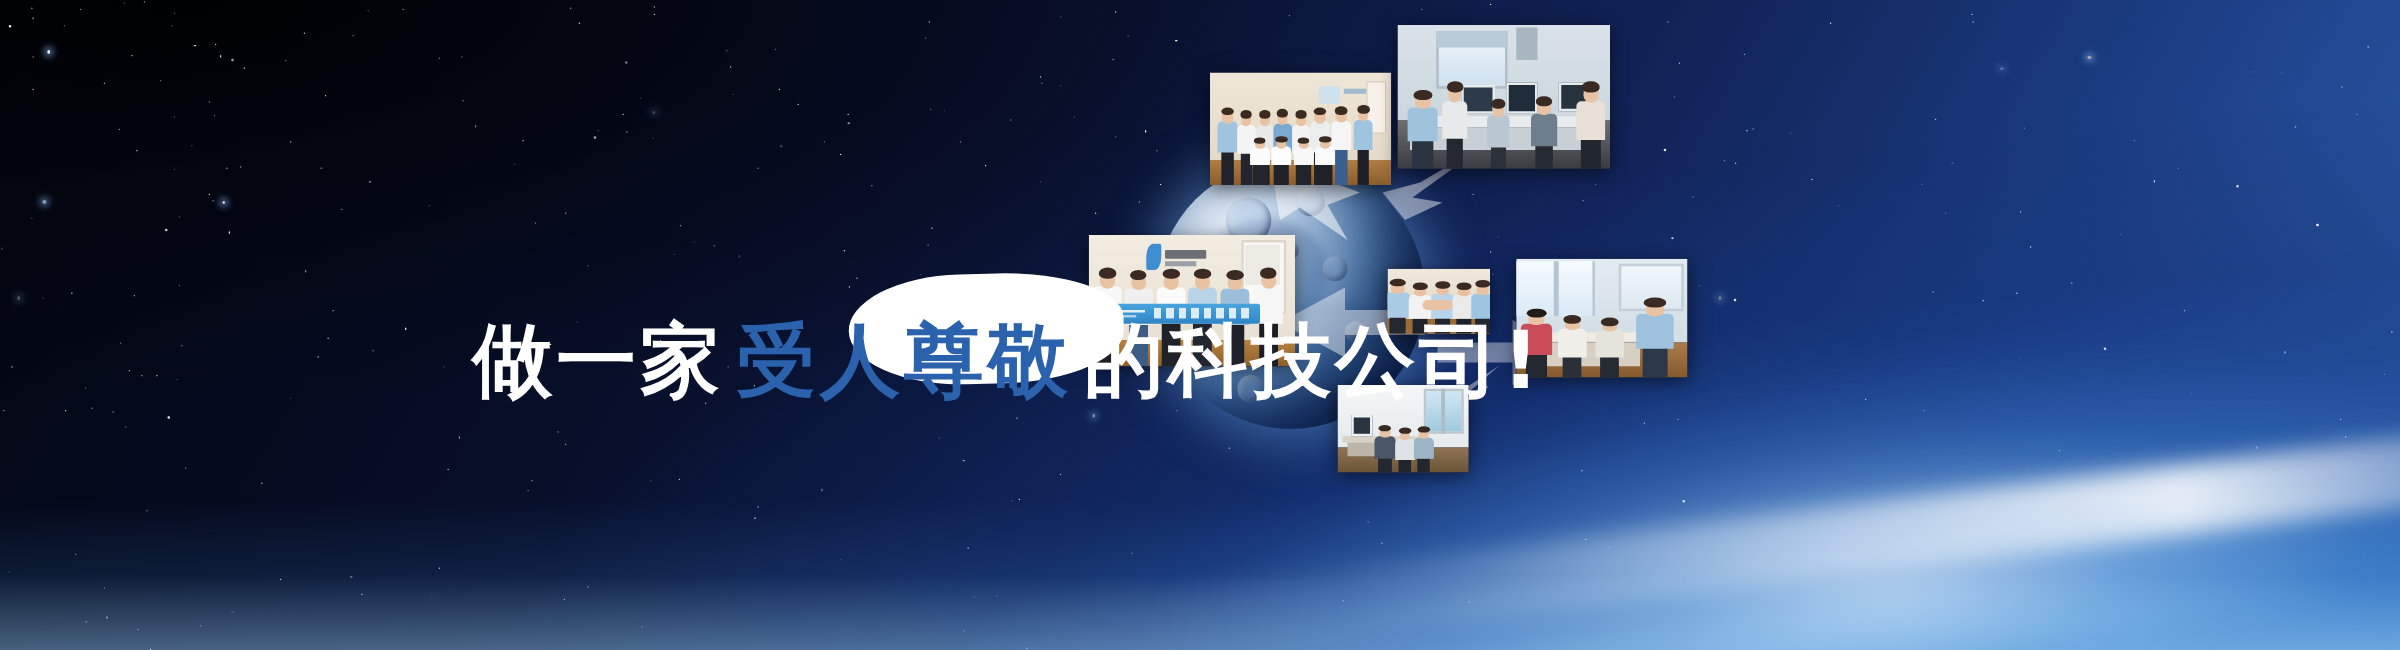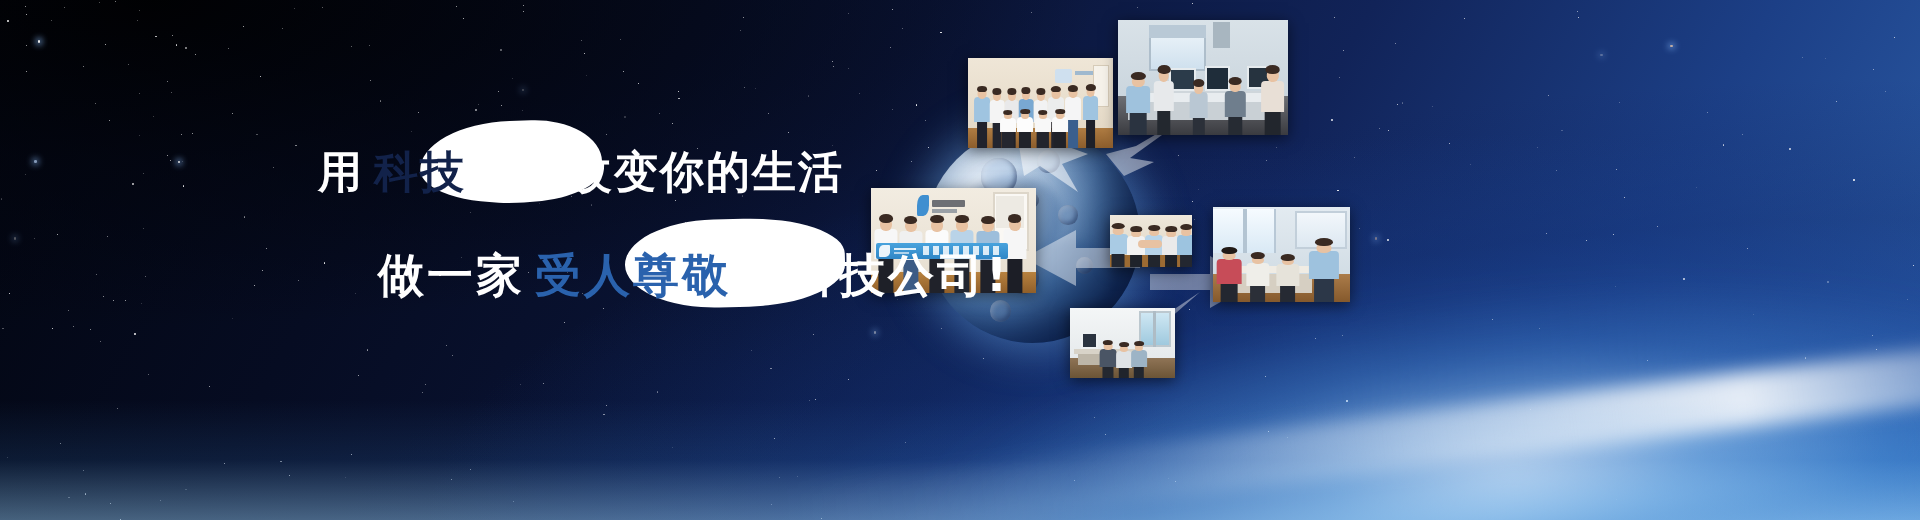--- a/index.html
+++ b/index.html
@@ -65,21 +65,21 @@
   .head{position:absolute;left:50%;transform:translateX(-50%);border-radius:50% 50% 45% 45%;background:#3a2a22;}
   .face{position:absolute;left:50%;transform:translateX(-50%);border-radius:45%;background:#e8c2a2;}
   .body{position:absolute;left:50%;transform:translateX(-50%);border-radius:4px 4px 0 0;}
   .legs{position:absolute;left:50%;transform:translateX(-50%);background:#20222c;}
 
   
   .headline{position:absolute;left:0;top:0;width:920px;height:520px;pointer-events:none;}
   .line{position:absolute;white-space:nowrap;
     font-family:"DejaVu Sans","Liberation Sans",sans-serif;font-weight:700;color:#ffffff;}
   .line1{left:318px;top:143px;font-size:44px;letter-spacing:2px;}
-  .line2{left:378px;top:245px;font-size:46px;letter-spacing:3px;}
+  .line2{left:378px;top:245px;font-size:64px;letter-spacing:3px;}
   .seg{display:inline-block;vertical-align:baseline;position:relative;}
   .hl{position:relative;z-index:2;padding:0 10px;}
   .hl.navy{color:#12224a;}
   .hl.blue{color:#2a62ad;}
   .blob{position:absolute;z-index:1;background:#ffffff;}
   .blob1{left:56px;top:-22px;width:182px;height:82px;
     border-radius:55% 42% 48% 58% / 62% 58% 44% 48%;
     transform:rotate(-2deg);}
   .blob2{left:100px;top:-26px;width:220px;height:88px;
     border-radius:48% 54% 52% 50% / 58% 50% 54% 60%;
@@ -763,23 +763,20 @@
         <div class="legs" style="bottom:0;width:66%;height:30%;background:#22262e;"></div>
         <div class="body" style="bottom:28%;width:100%;height:46%;background:#9db4c6;"></div>
         <div class="face" style="bottom:72%;width:52%;height:17%;"></div>
         <div class="head" style="bottom:84%;width:62%;height:14%;"></div>
       </div>
     </div>
   </div>
 
   <div class="headline">
 
-    <div class="line line1">
-      <span class="seg">用</span><span class="seg"><span class="blob blob1"></span><span class="hl navy">科技</span></span><span class="seg line-txt">逐渐改变你的生活</span>
-    </div>
 
     <div class="line line2">
       <span class="seg">做一家</span><span class="seg"><span class="blob blob2"></span><span class="hl blue">受人尊敬</span></span><span class="seg line-txt">的科技公司</span><span class="seg excl">!</span>
     </div>
 
   </div>
 
 </div>
 
 </body></html>

